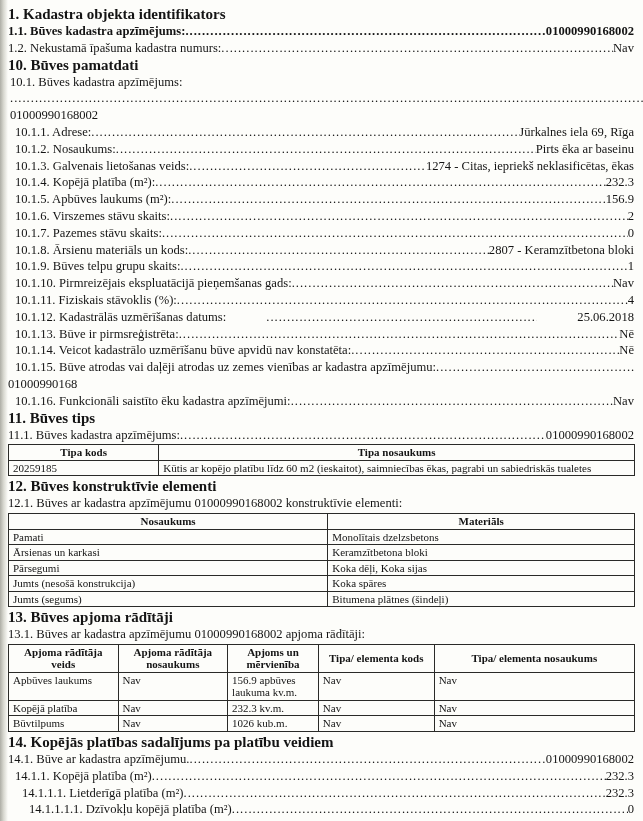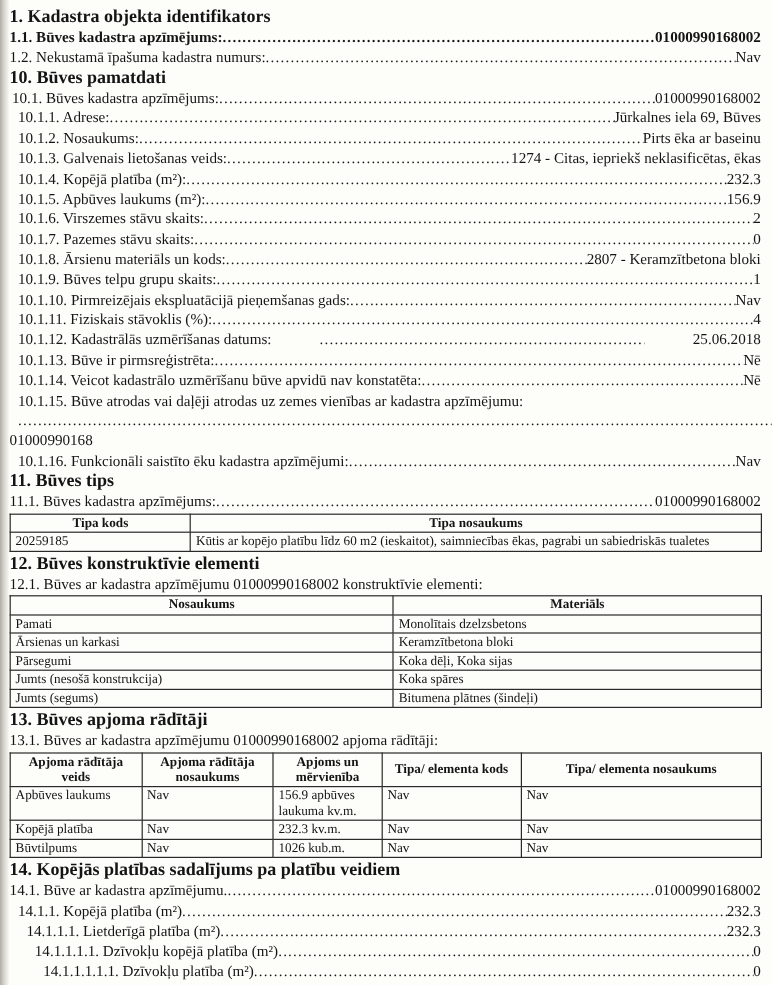--- a/index.html
+++ b/index.html
@@ -81,29 +81,29 @@
       <span class="lbl">1.1. Būves kadastra apzīmējums:</span>
       <span class="dots"></span>
       <span class="val">01000990168002</span>
     </div>
     <div class="dotline" style="padding-left: 0px;">
       <span class="lbl">1.2. Nekustamā īpašuma kadastra numurs:</span>
       <span class="dots"></span>
       <span class="val">Nav</span>
     </div>
     <div class="heading">10. Būves pamatdati</div>
-    <div class="dotline" style="padding-left: 2px;">
+    <div class="dotline" style="padding-left: 2px; flex-direction: column;">
       <span class="lbl">10.1. Būves kadastra apzīmējums:</span>
       <span class="dots"></span>
       <span class="val">01000990168002</span>
     </div>
     <div class="dotline" style="padding-left: 7px;">
       <span class="lbl">10.1.1. Adrese:</span>
       <span class="dots"></span>
-      <span class="val">Jūrkalnes iela 69, Būves</span>
+      <span class="val">Jūrkalnes iela 69, Rīga</span>
     </div>
     <div class="dotline" style="padding-left: 7px;">
       <span class="lbl">10.1.2. Nosaukums:</span>
       <span class="dots"></span>
       <span class="val">Pirts ēka ar baseinu</span>
     </div>
     <div class="dotline" style="padding-left: 7px;">
       <span class="lbl">10.1.3. Galvenais lietošanas veids:</span>
       <span class="dots"></span>
       <span class="val">1274 - Citas, iepriekš neklasificētas, ēkas</span>
@@ -156,21 +156,21 @@
     <div class="dotline" style="padding-left: 7px;">
       <span class="lbl">10.1.13. Būve ir pirmsreģistrēta:</span>
       <span class="dots"></span>
       <span class="val">Nē</span>
     </div>
     <div class="dotline" style="padding-left: 7px;">
       <span class="lbl">10.1.14. Veicot kadastrālo uzmērīšanu būve apvidū nav konstatēta:</span>
       <span class="dots"></span>
       <span class="val">Nē</span>
     </div>
-    <div class="dotline" style="padding-left: 7px; flex-direction: column;">
+    <div class="dotline" style="padding-left: 7px;">
       <span class="lbl">10.1.15. Būve atrodas vai daļēji atrodas uz zemes vienības ar kadastra apzīmējumu:</span>
       <span class="dots"></span>
       <span class="val"></span>
     </div>
     <div class="plainline" style="padding-left: 0px;">01000990168</div>
     <div class="dotline" style="padding-left: 7px;">
       <span class="lbl">10.1.16. Funkcionāli saistīto ēku kadastra apzīmējumi:</span>
       <span class="dots"></span>
       <span class="val">Nav</span>
     </div>

